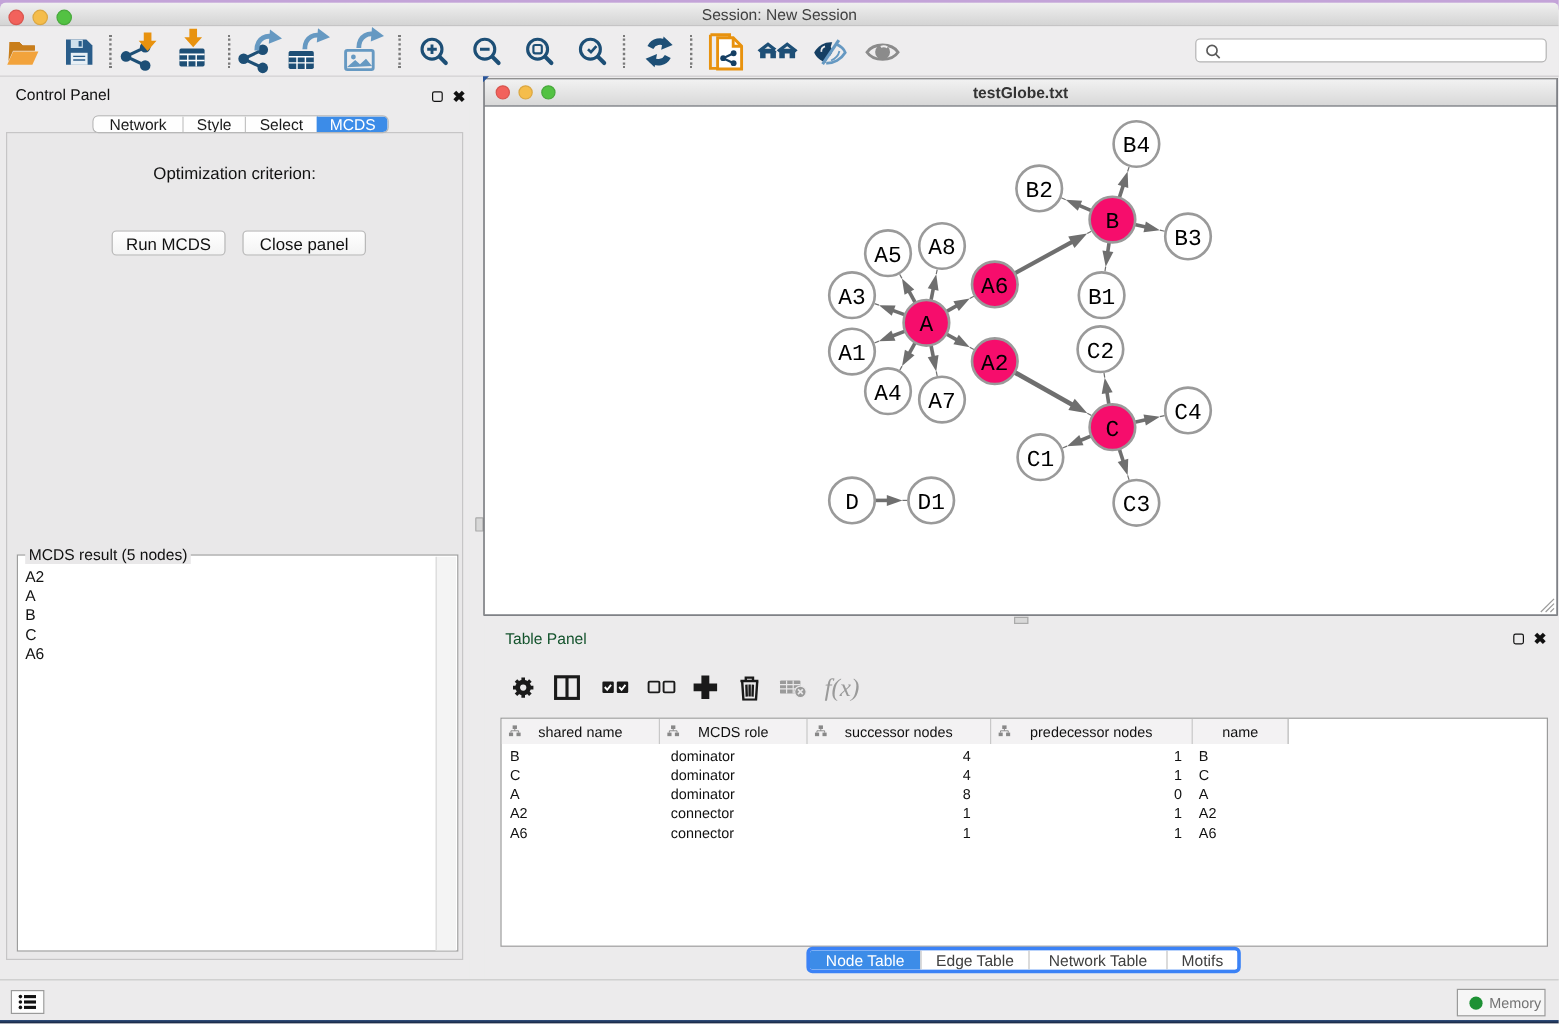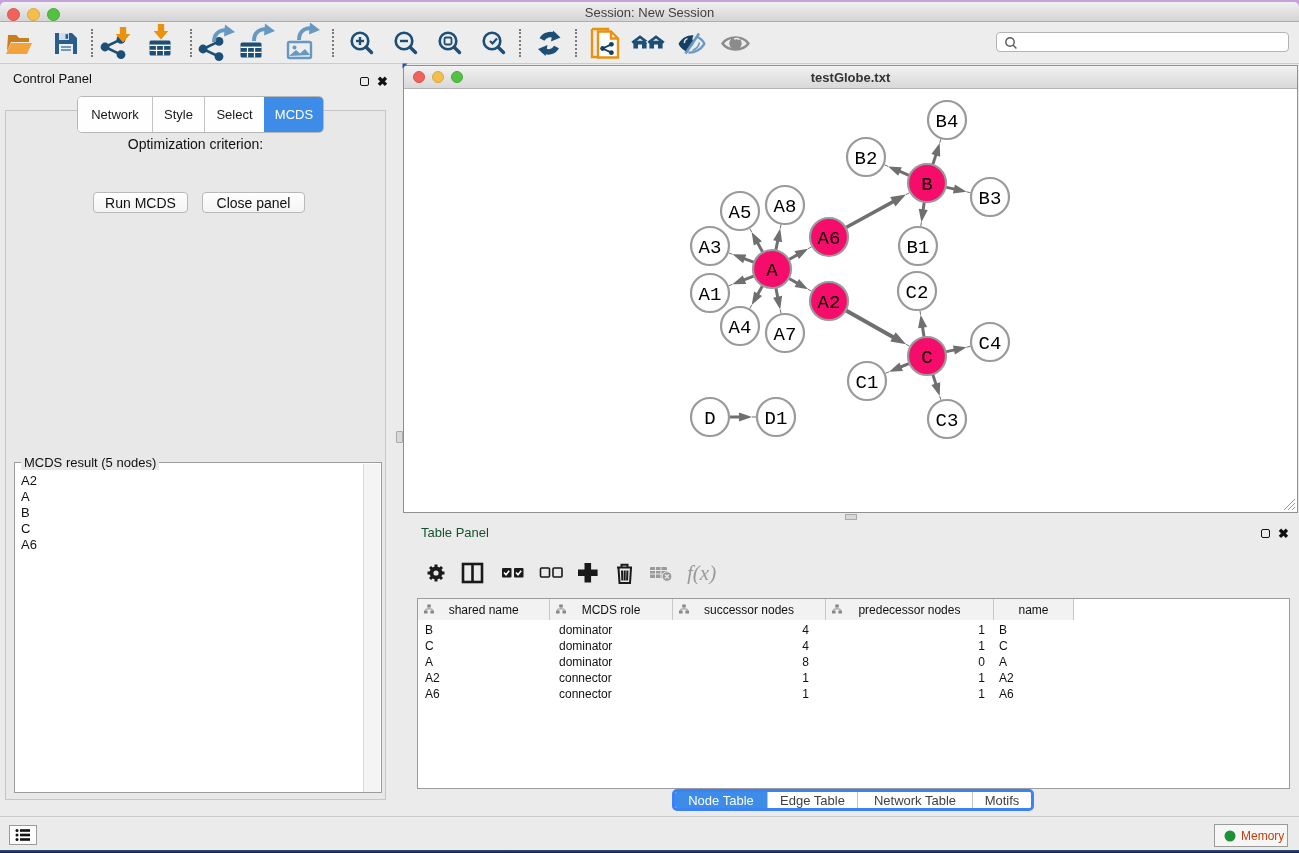--- a/index.html
+++ b/index.html
@@ -28,21 +28,21 @@
   border-left:2px dotted #7a7a7a; }
 #searchbox { position:absolute; left:996px; top:10px; width:293px; height:20px;
   background:#fff; border:1px solid #b4b4b4; border-radius:4px; }
 
 
 #cp { left:0; top:64px; width:391px; height:752px; background:#ecebec; }
 #cpHead { position:absolute; left:13px; top:7px; font-size:13px; color:#111; }
 .winbtns { position:absolute; top:8px; }
 .sqico { display:inline-block; width:9px; height:9px; border:1.6px solid #111; border-radius:2px; vertical-align:middle; }
 .xico { display:inline-block; font-size:13px; font-weight:bold; color:#111; vertical-align:middle; margin-left:8px; }
-#cpTabs { position:absolute; left:77px; top:32px; height:37px; display:flex; z-index:3;
+#cpTabs { position:absolute; left:77px; top:32px; height:15px; display:flex; z-index:3;
   border:1px solid #b7b7b7; border-radius:5px; overflow:hidden; background:#fff; }
 #cpTabs .tab { height:100%; font-size:13px; color:#1a1a1a; display:flex;
   align-items:center; justify-content:center; border-left:1px solid #c3c3c3; background:#fefefe; }
 #cpTabs .tab:first-child { border-left:none; }
 #cpTabs .tab.sel { background:#3c8ce8; color:#fff; border-left-color:#3c8ce8; }
 #cpInner { position:absolute; left:5px; top:46px; width:381px; height:690px;
   background:#e9e8e9; border:1px solid #c6c5c6; }
 #optlabel { position:absolute; left:0; width:100%; top:72px; text-align:center; font-size:14px; color:#111; }
 #combo { position:absolute; left:43px; top:94px; width:312px; height:22px;
   background:#fff; border:1px solid #b2b2b2; border-radius:5px; box-shadow:0 1px 1px rgba(0,0,0,.08); }
@@ -97,21 +97,21 @@
   justify-content:center; border-left:1px solid #c3c3c3; background:#fff; }
 #tpTabs .tab:first-child { border-left:none; }
 #tpTabs .tab.sel { background:#3c8ce8; color:#fff; border-left-color:#3c8ce8; }
 
 
 #statusbar { left:0; top:816px; width:1299px; height:34px; background:#ecebec;
   border-top:1px solid #c9c9c9; }
 #listbtn { position:absolute; left:9px; top:8px; width:28px; height:20px;
   background:#fdfdfd; border:1px solid #9a9a9a; }
 #membtn { position:absolute; left:1214px; top:7px; width:74px; height:23px;
-  background:#f6f6f6; border:1px solid #9a9a9a; font-size:12px; color:#c2410c; }
+  background:#f6f6f6; border:1px solid #9a9a9a; font-size:12px; color:#737373; }
 #deskBot { left:0; top:850px; width:1299px; height:3px; background:linear-gradient(#30507f,#141f38); }
 </style>
 </head>
 <body>
 <div class="abs" id="deskTop"></div>
 <div class="abs" id="titlebar">
   <div class="tl red"></div>
     <div class="tl yel"></div>
     <div class="tl grn"></div>
   <div class="title">Session: New Session</div>

